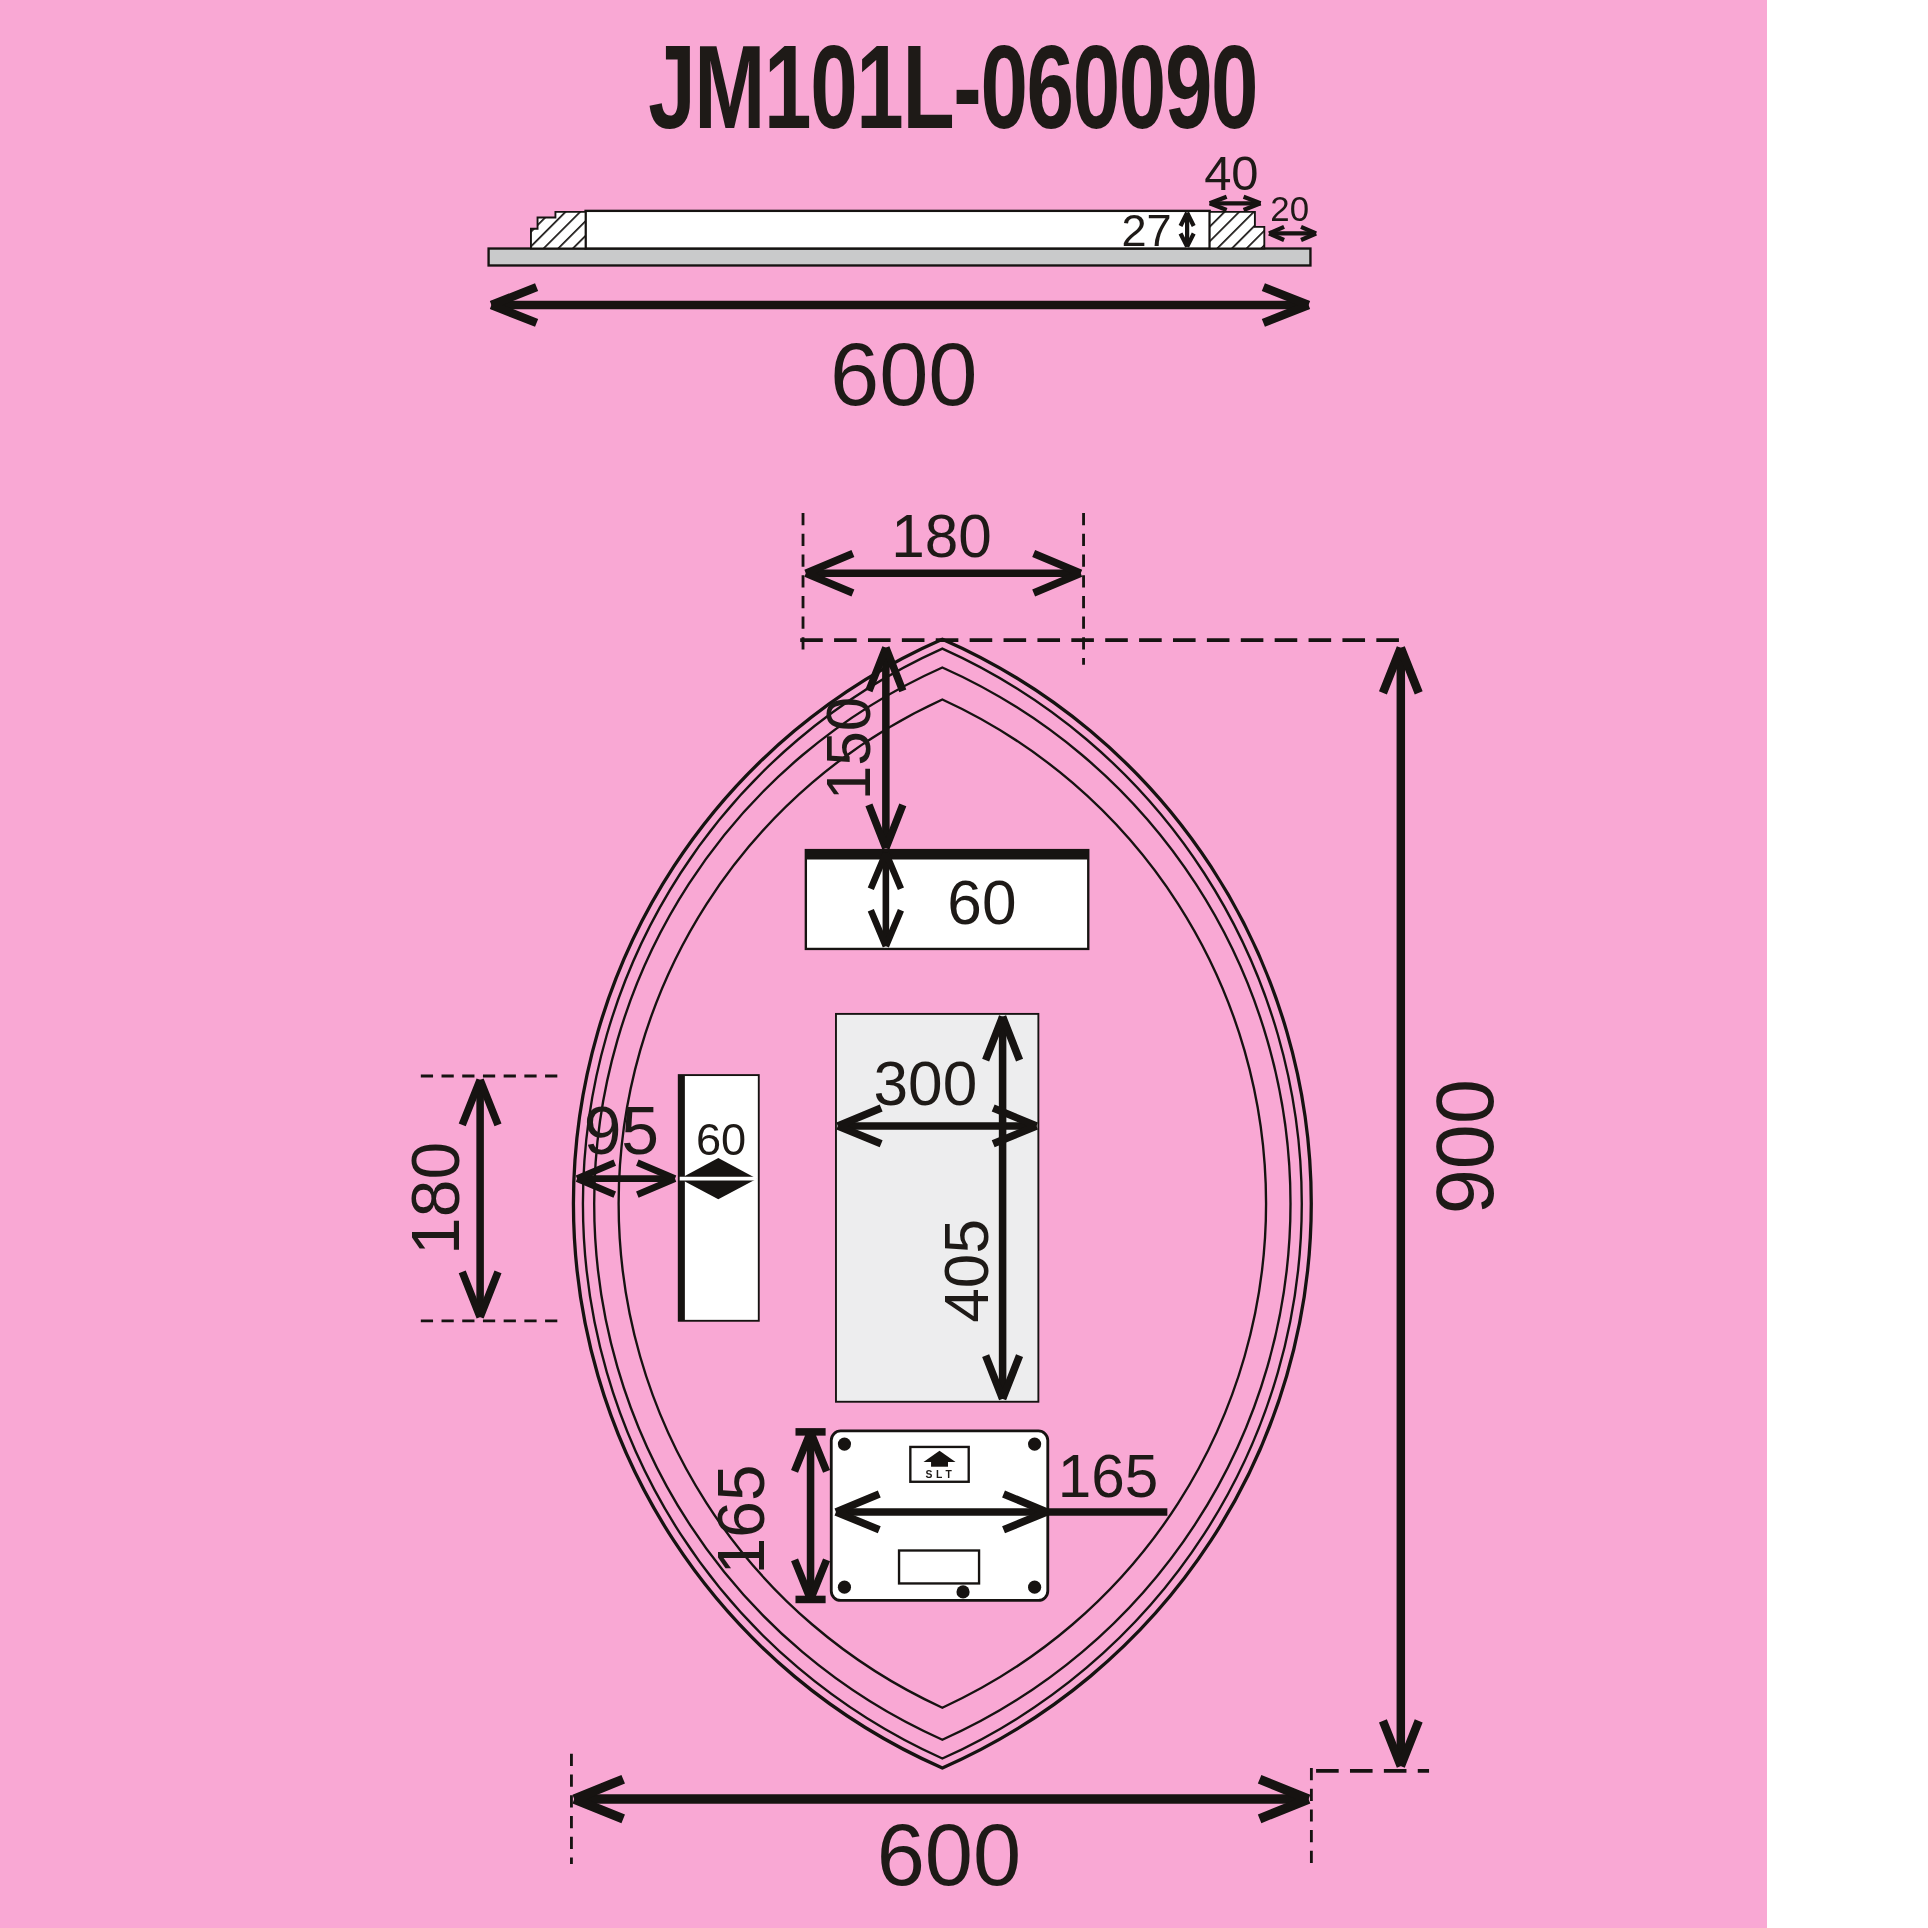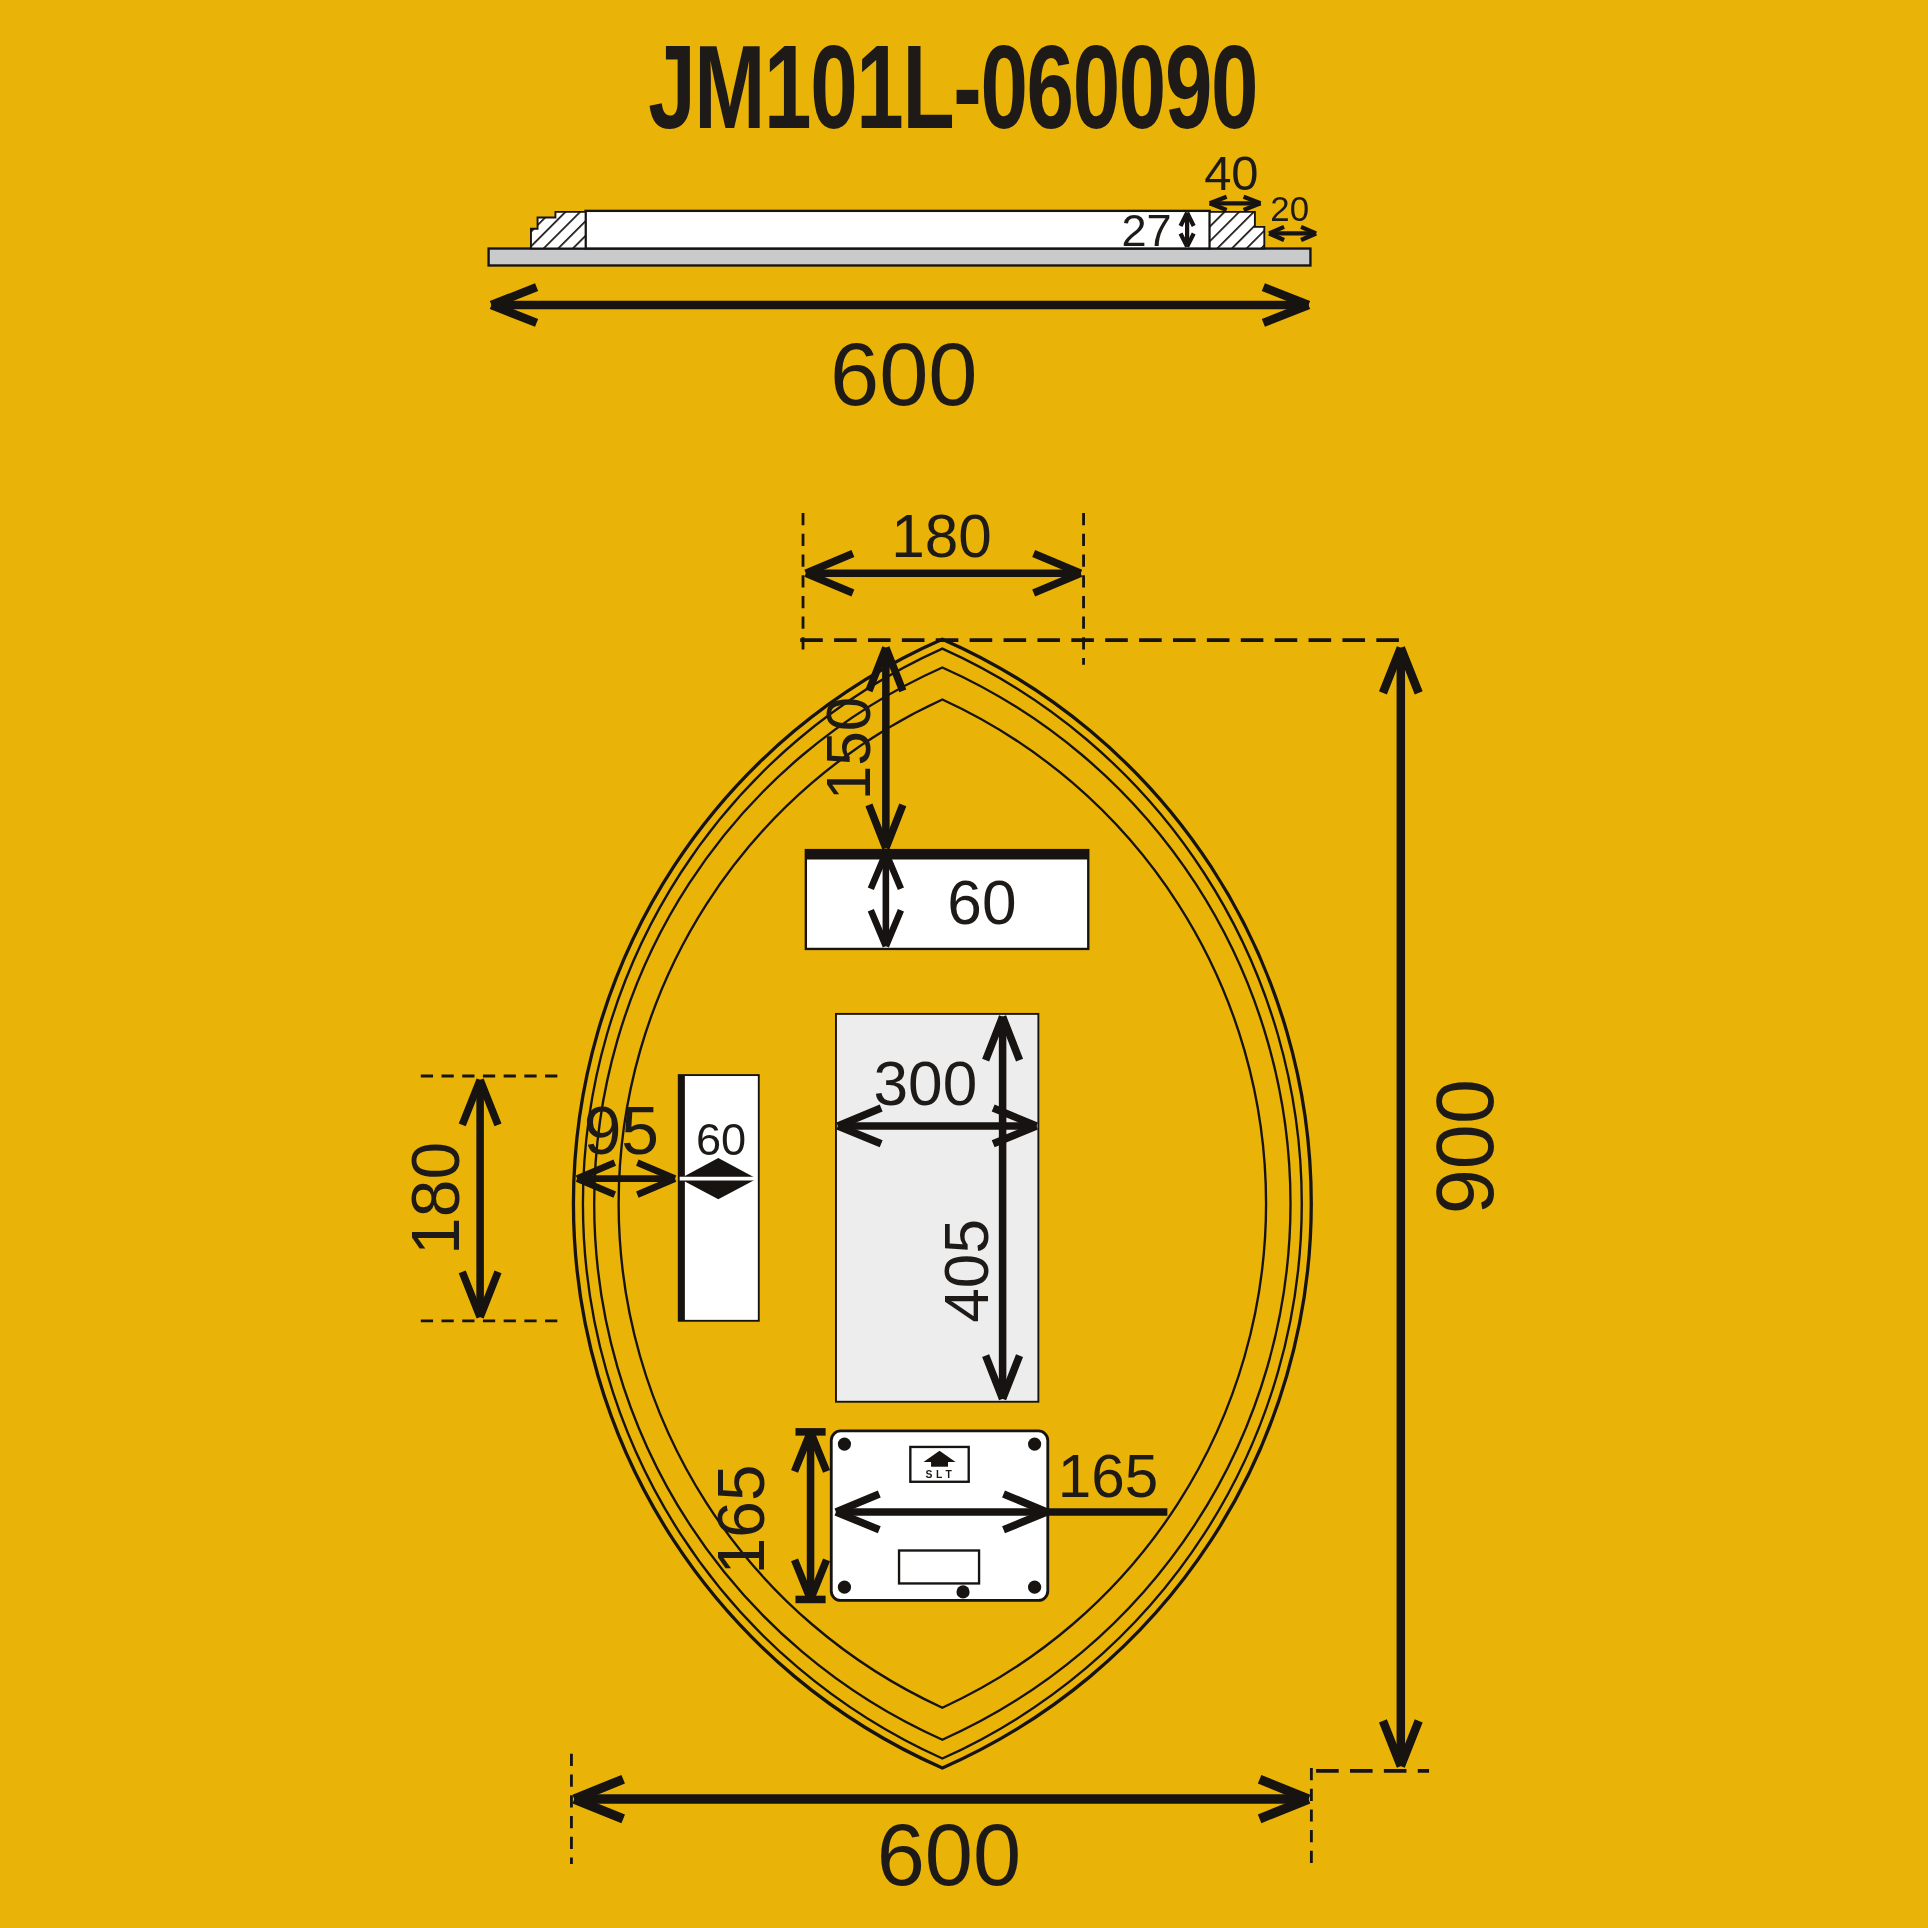--- a/index.html
+++ b/index.html
@@ -1,16 +1,16 @@
 <!DOCTYPE html>
 <html style="font-size:15px"><head>
 <meta charset="utf-8">
 <style>
   html,body{margin:0;padding:0;background:#ffffff;}
-  .sheet{position:relative;width:1928px;height:1928px;background:#eab308;overflow:hidden;}
+  .sheet{position:relative;width:1767px;height:1928px;background:#f9a8d4;overflow:hidden;}
   svg{position:absolute;left:0;top:0;}
   text{font-family:"Liberation Sans","DejaVu Sans",sans-serif;fill:#1e1a17;}
   .title-text{font-weight:bold;letter-spacing:-2px;}
   .dimline{stroke:#161311;fill:none;}
   .outline{stroke:#161311;fill:none;}
   .dash{stroke:#161311;stroke-width:3;stroke-dasharray:13 9;fill:none;}
   .dots{stroke:#161311;stroke-width:4;stroke-dasharray:24 12;fill:none;}
 </style>
 </head>
 <body>

